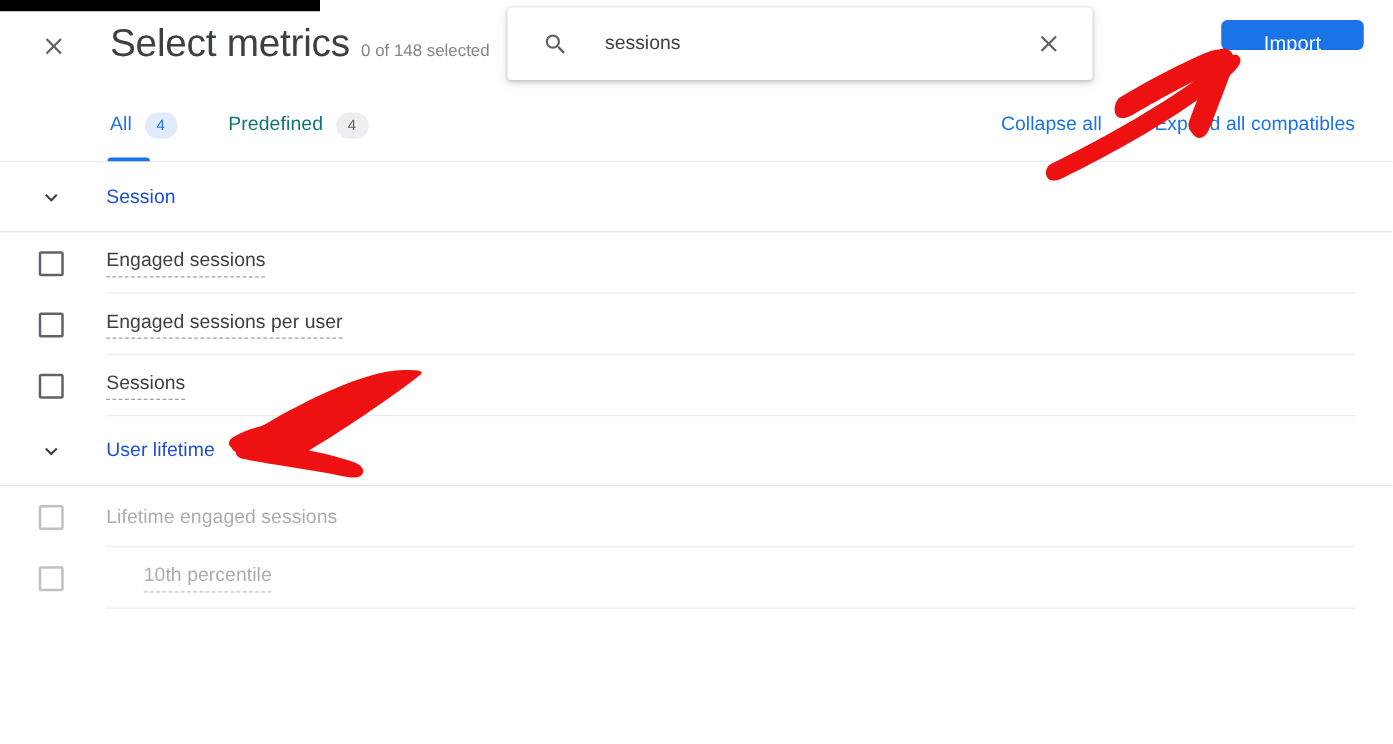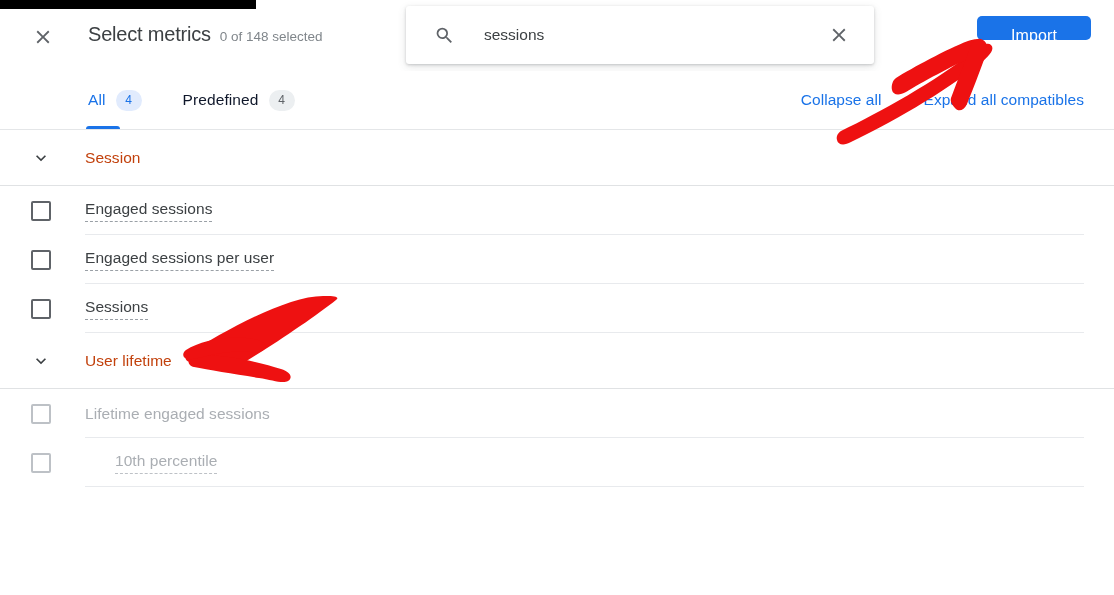--- a/index.html
+++ b/index.html
@@ -47,21 +47,21 @@
   .close-btn svg { display: block; }
 
   .title-wrap {
     position: absolute;
     left: 88px;
     top: 19px;
     display: flex;
     align-items: baseline;
   }
   .title {
-    font-size: 20px;
+    font-size: 31px;
     font-weight: 400;
     color: #3c4043;
     letter-spacing: -0.2px;
     line-height: 31px;
   }
   .title-count {
     margin-left: 9px;
     font-size: 13.5px;
     color: #80868b;
     line-height: 31px;
@@ -153,21 +153,21 @@
   .tab {
     position: relative;
     display: flex;
     align-items: center;
     height: 58px;
     margin-right: 41px;
     cursor: pointer;
   }
   .tab-label {
     font-size: 15.5px;
-    color: #0f172a;
+    color: #0f766e;
     letter-spacing: 0.1px;
   }
   .tab.active .tab-label { color: #1a73e8; }
   .tab-badge {
     margin-left: 10px;
     min-width: 26px;
     height: 21px;
     border-radius: 11px;
     background: #eceff1;
     color: #5f6368;
@@ -239,21 +239,21 @@
     height: 22px;
     margin-left: 30px;
     display: flex;
     align-items: center;
     justify-content: center;
     flex: none;
   }
   .group-label {
     margin-left: 33px;
     font-size: 15.5px;
-    color: #c2410c;
+    color: #1d4ed8;
     letter-spacing: 0.05px;
   }
 
   .metric-row {
     height: 49px;
     display: flex;
     align-items: center;
     position: relative;
     background: #ffffff;
   }

